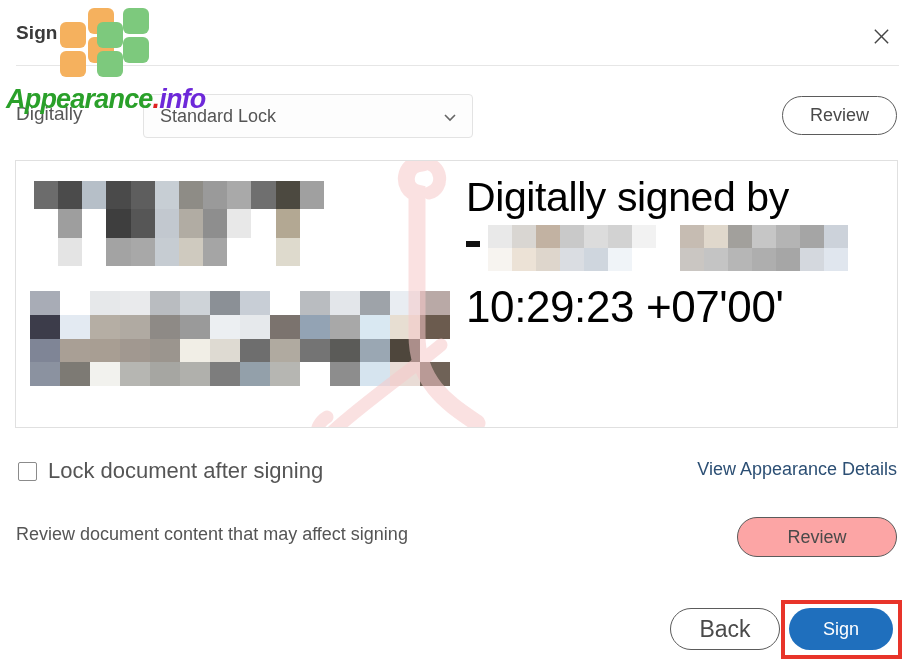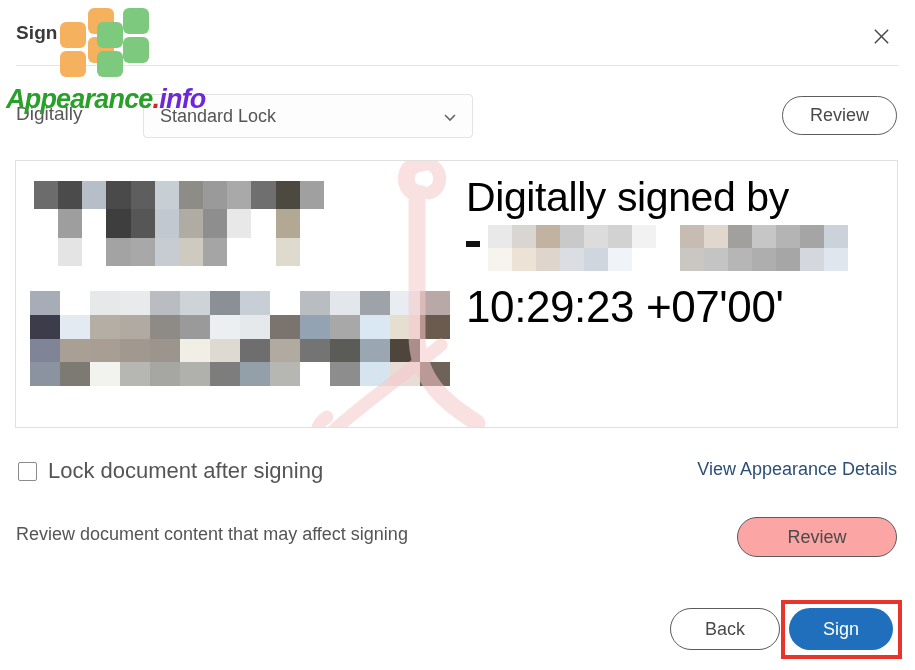--- a/index.html
+++ b/index.html
@@ -213,21 +213,21 @@
   }
 
   
   .back-btn {
     position: absolute;
     left: 670px; top: 608px;
     width: 110px; height: 42px;
     border: 1.4px solid #5b5b5b;
     border-radius: 22px;
     background: #ffffff;
-    font-size: 18px;
+    font-size: 23px;
     color: #4a4a4a;
     font-family: "Liberation Sans", sans-serif;
     cursor: pointer;
   }
   .sign-btn {
     position: absolute;
     left: 789px; top: 608px;
     width: 104px; height: 42px;
     border: none;
     border-radius: 22px;

